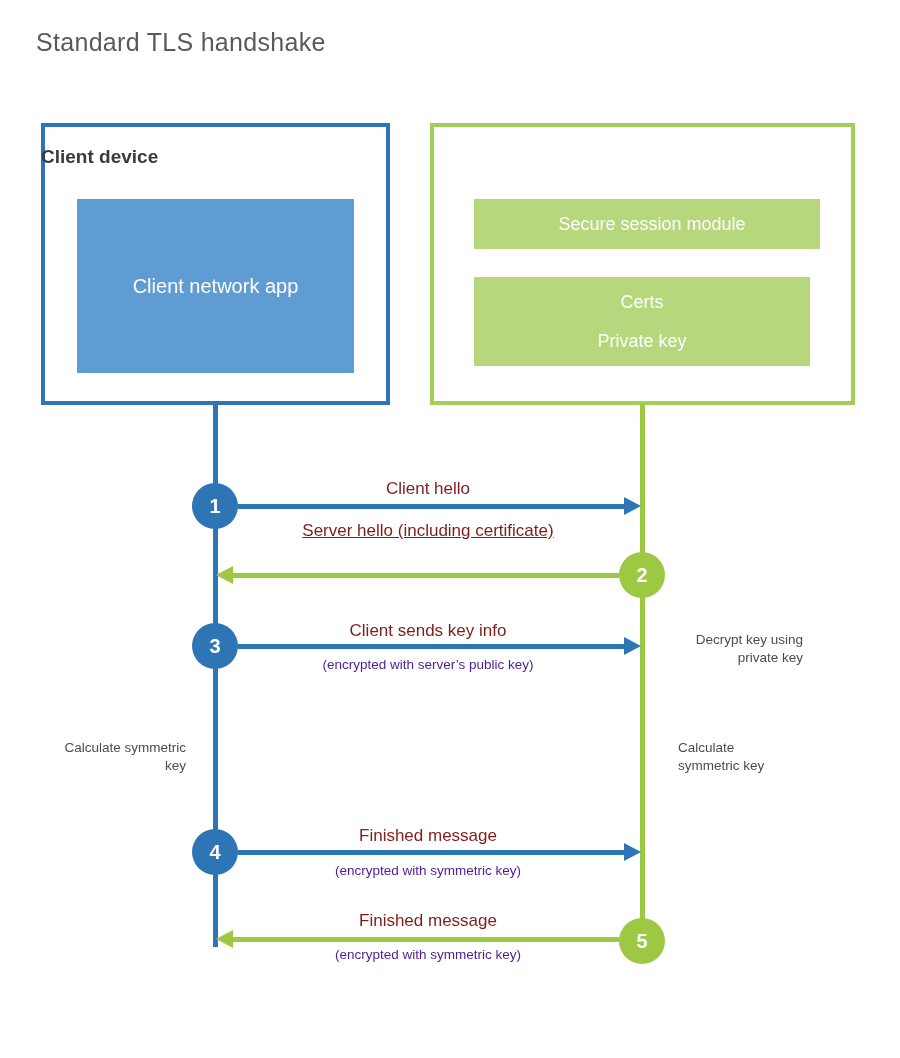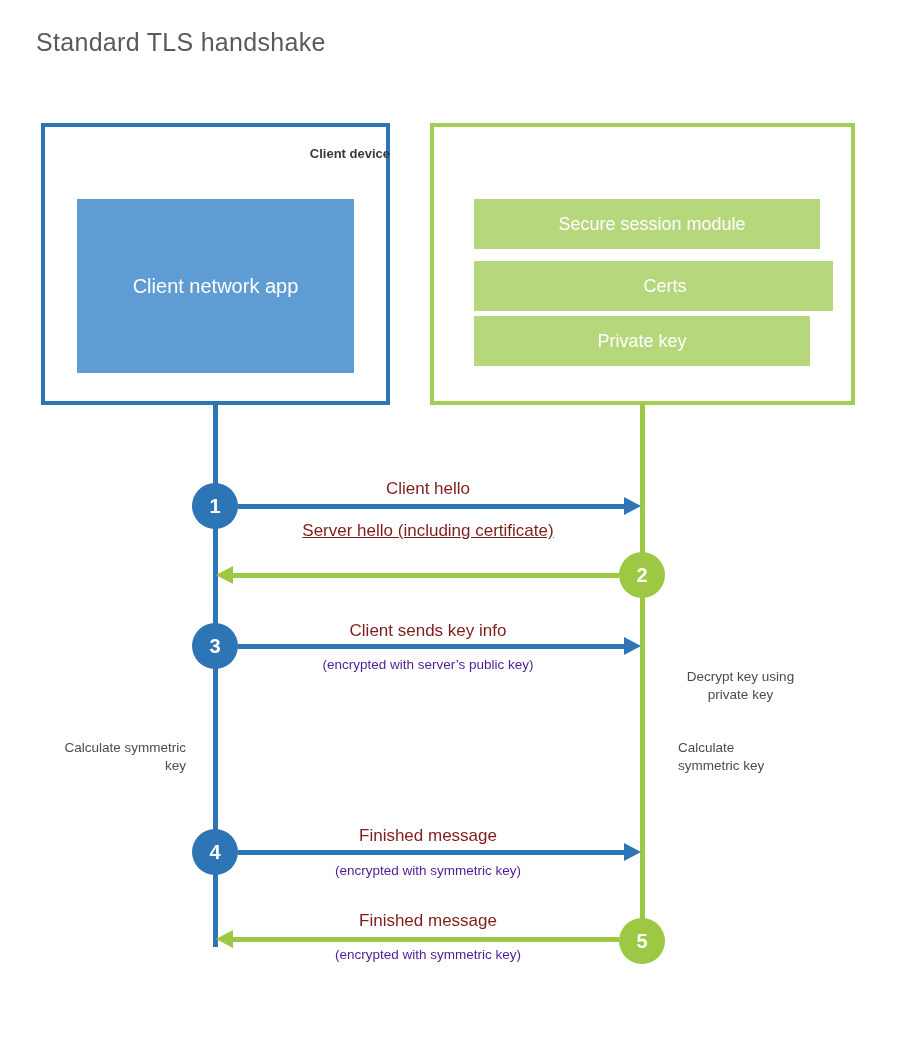--- a/index.html
+++ b/index.html
@@ -12,37 +12,37 @@
   }
   .title{
     position:absolute;left:36px;top:28px;margin:0;
     font-size:25px;font-weight:300;color:#5a5a5a;letter-spacing:.3px;
   }
   
   .box{position:absolute;top:123px;height:282px;box-sizing:border-box;background:#fff;}
   .client-box{left:41px;width:349px;border:4px solid #2e75b6;}
   .server-box{left:430px;width:425px;border:4px solid #a3ce55;}
   .box-title{
-    position:absolute;top:146px;text-align:right;
-    font-size:13px;font-weight:700;color:#3a3a3a;
+    position:absolute;top:146px;text-align:left;
+    font-size:19px;font-weight:700;color:#3a3a3a;
   }
   .client-box-title{left:41px;width:349px;}
   .server-box-title{left:430px;width:425px;}
   .client-app{
     position:absolute;left:77px;top:199px;width:277px;height:174px;
     background:#5e9cd3;display:flex;align-items:center;justify-content:center;
     text-align:center;color:#ffffff;font-size:20px;line-height:28px;
   }
   .client-app span{display:block;max-width:180px;}
   .bar{
     position:absolute;left:474px;width:336px;height:50px;
     background:#b6d77c;color:#ffffff;font-size:18px;
     text-align:center;line-height:50px;
   }
-  .bar1{top:199px;padding-left:10px;} .bar2{top:261px;padding-left:23px;} .bar3{top:316px;}
+  .bar1{top:199px;padding-left:10px;} .bar2{top:277px;} .bar3{top:316px;}
   
   .lifeline{position:absolute;width:5px;}
   .lifeline.blue{left:213px;top:403px;height:544px;background:#2e75b6;}
   .lifeline.green{left:640px;top:403px;height:540px;background:#9dc843;}
   
   .arrow{position:absolute;height:18px;width:403px;}
   .arrow.blue{color:#2e75b6;}
   .arrow.green{color:#9dc843;}
   .arrow .shaft{position:absolute;top:7px;height:5px;background:currentColor;}
   .arrow.right .shaft{left:0;right:14px;}
@@ -76,21 +76,21 @@
   }
   .msg.sub{font-size:13.5px;color:#4c1d95;line-height:17px;}
   .l1{top:478px;} .l2{top:520px;text-decoration:underline;}
   .l3{top:620px;} .s3{top:656px;}
   .l4{top:825px;} .s4{top:862px;}
   .l5{top:910px;} .s5{top:946px;}
   
   .note{
     position:absolute;font-size:13.5px;color:#4c4c4c;line-height:17.5px;
   }
-  .note-decrypt{left:678px;top:631px;width:125px;text-align:center;margin-top:37px;}
+  .note-decrypt{left:678px;top:631px;width:125px;text-align:right;}
   .note-calc-right{left:678px;top:739px;width:110px;text-align:left;}
   .note-calc-left{left:58px;top:739px;width:128px;text-align:right;}
 </style>
 </head>
 <body>
 
 <div class="canvas">
 
   <h1 class="title">Standard TLS handshake</h1>
 

